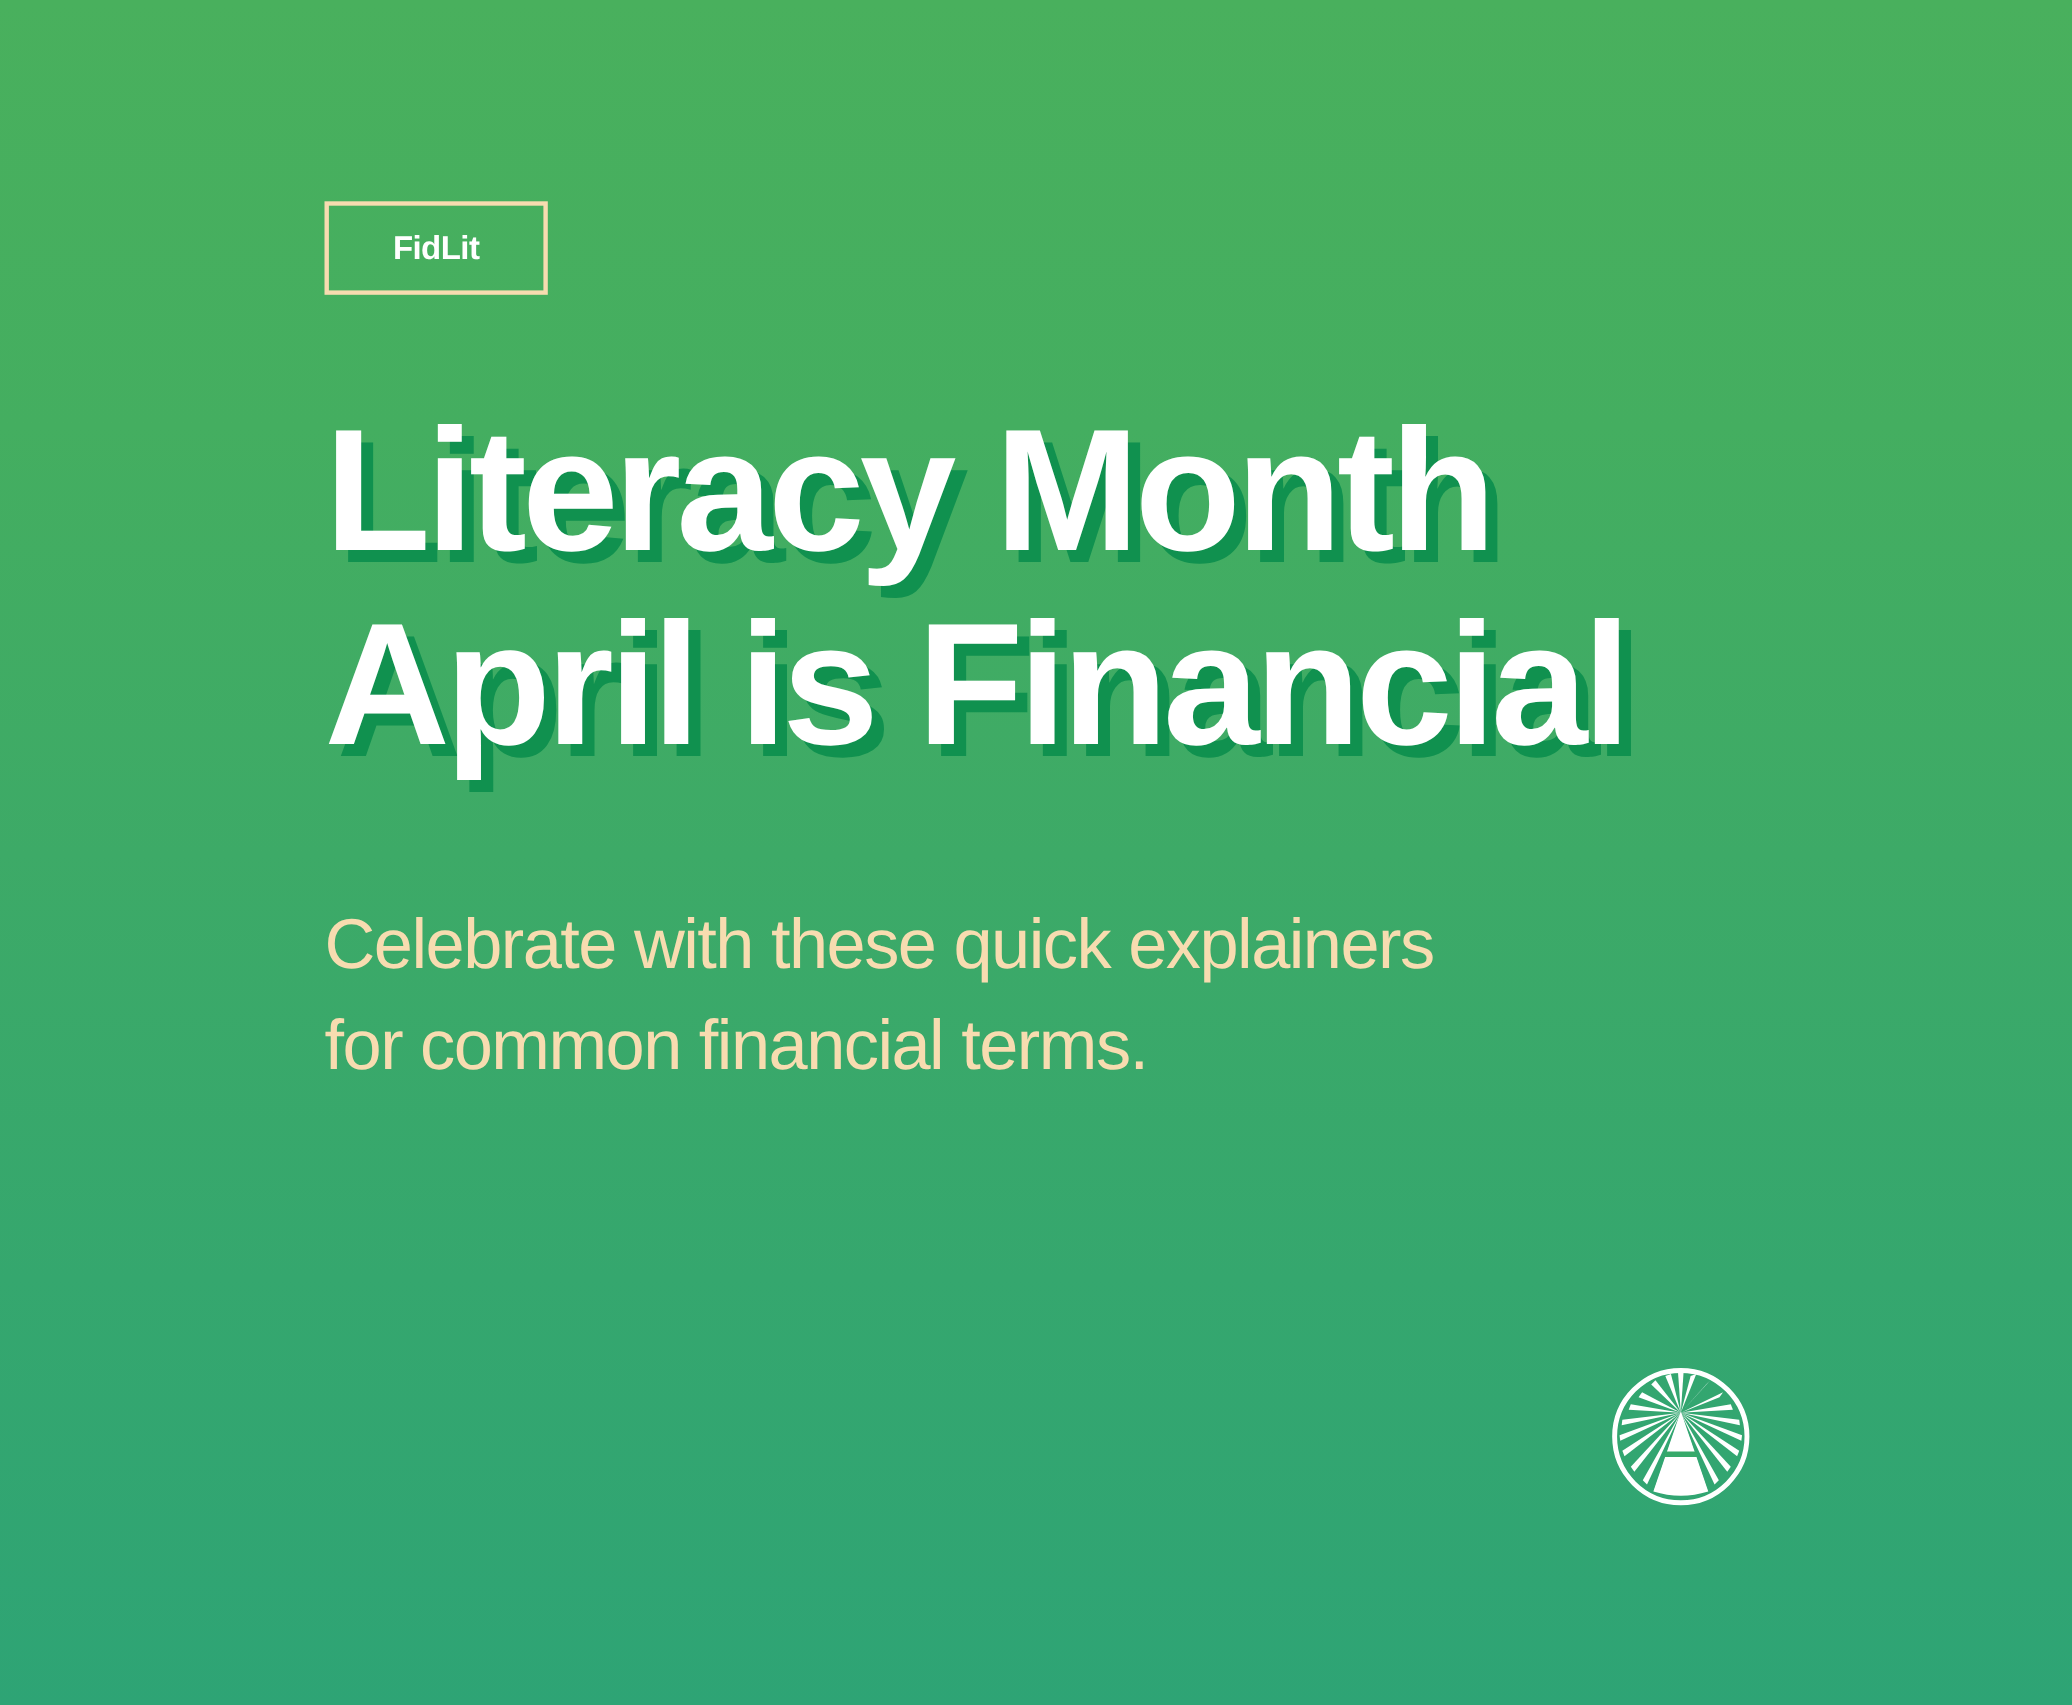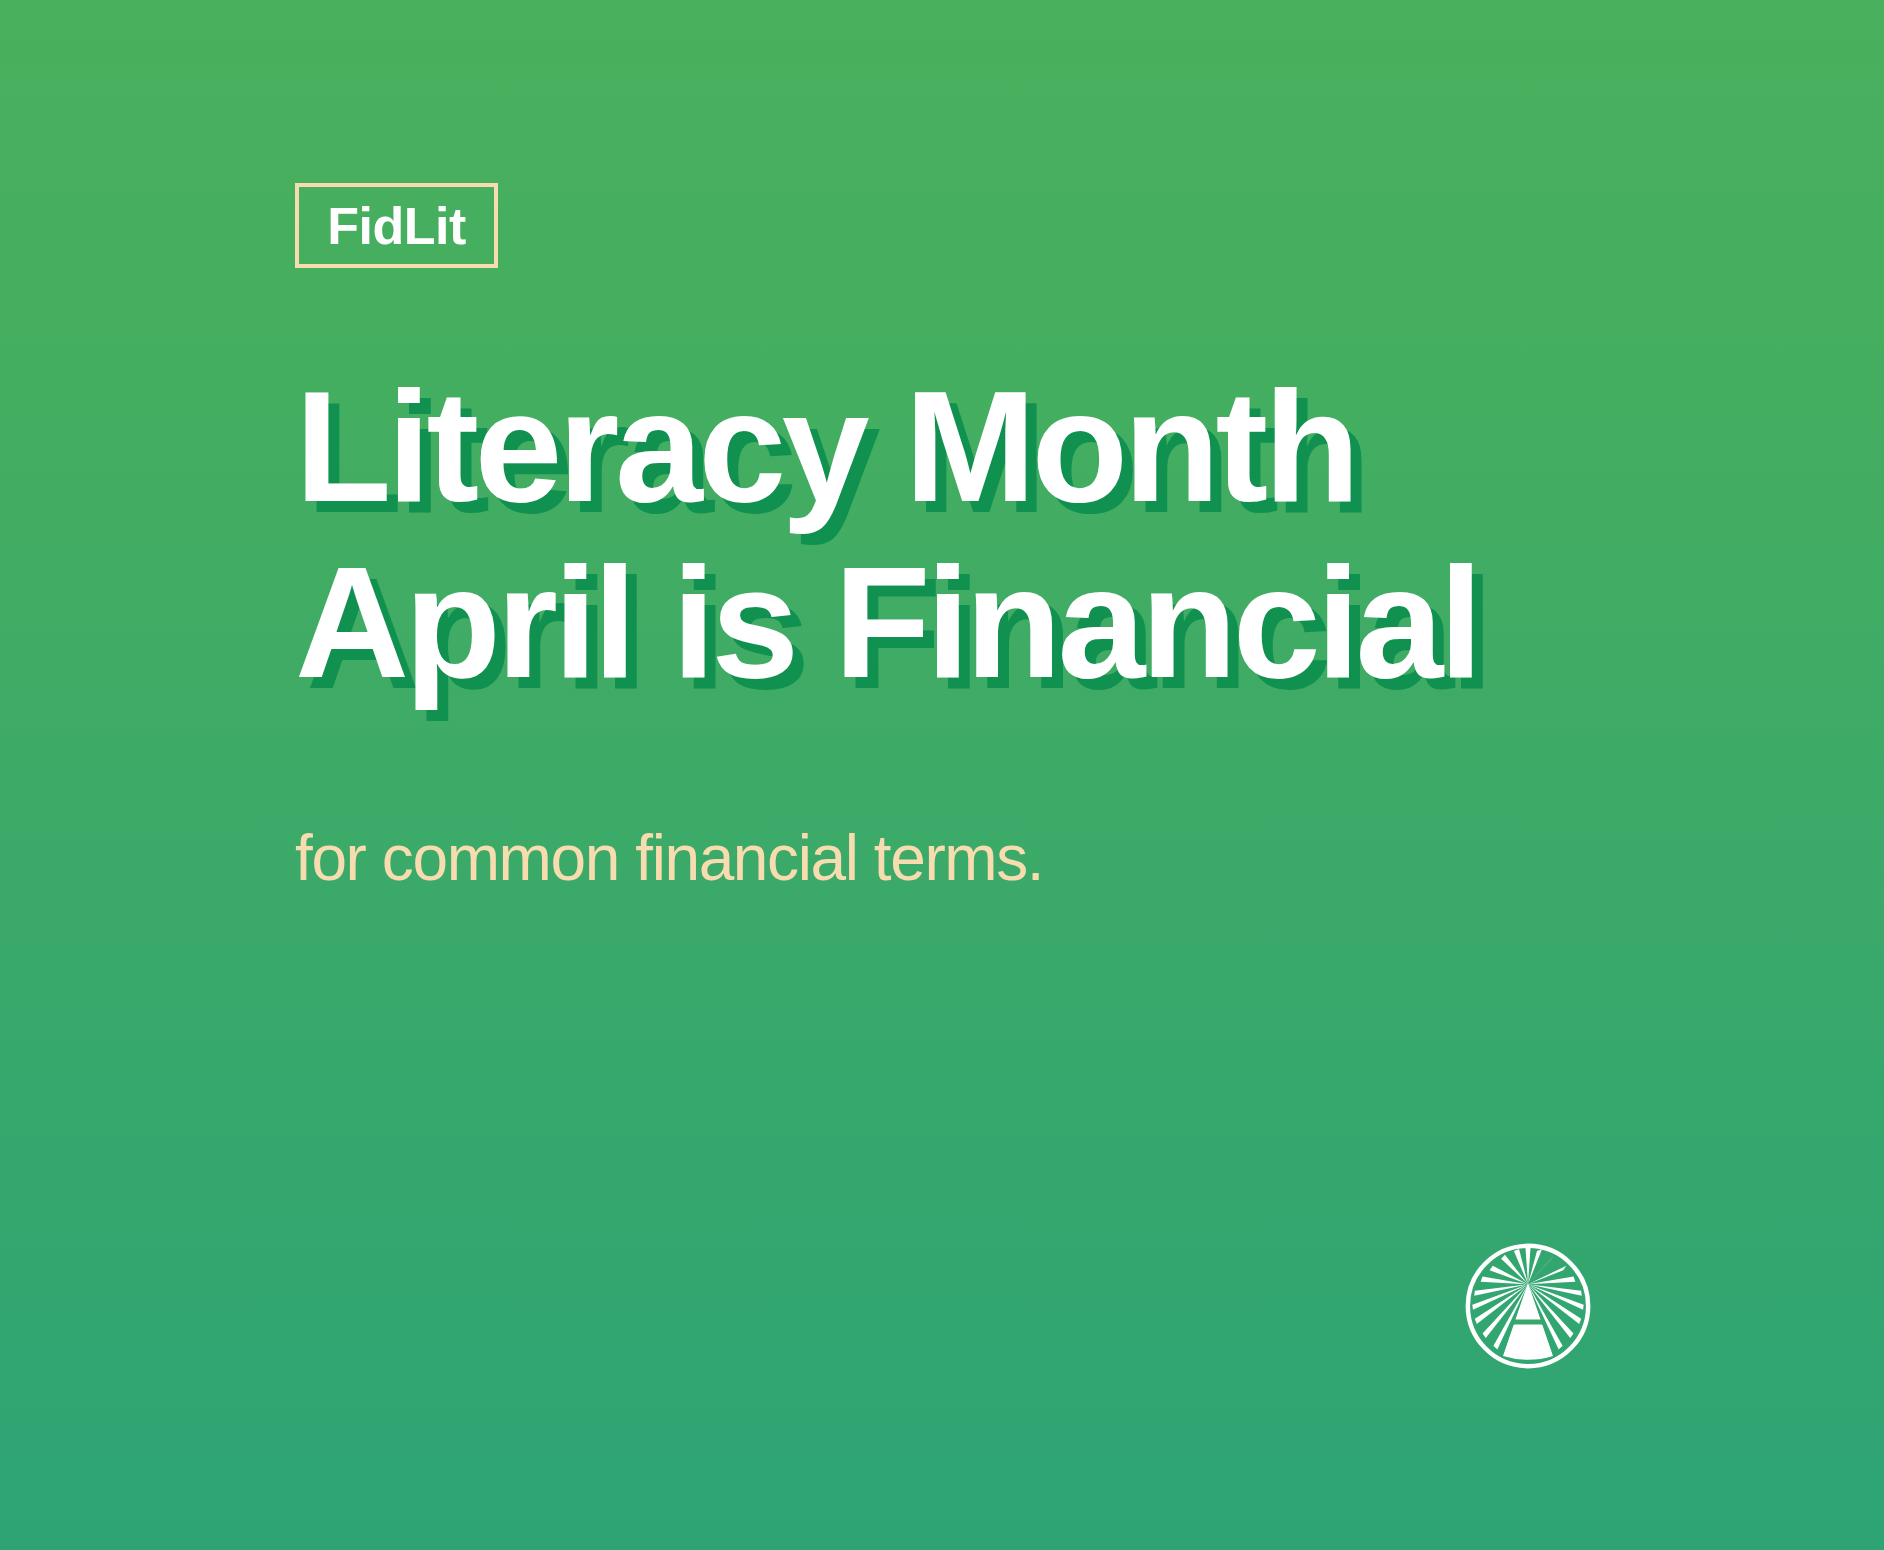--- a/index.html
+++ b/index.html
@@ -36,21 +36,21 @@
     height: 85px;
     border: 4px solid #f7dcb0;
     box-sizing: border-box;
     display: flex;
     align-items: center;
     justify-content: center;
   }
   .badge-label {
     color: #ffffff;
     font-family: "Liberation Sans", sans-serif;
-    font-size: 52px;
+    font-size: 30px;
     font-weight: bold;
     letter-spacing: -0.5px;
     line-height: 1;
     white-space: nowrap;
   }
 
   
   .headline {
     position: absolute;
     left: 295px;
@@ -109,20 +109,21 @@
   <div class="badge">
     <span class="badge-label">FidLit</span>
   </div>
 
   <div class="headline">
     <span class="headline-line">Literacy Month</span>
     <span class="headline-line">April is Financial</span>
   </div>
 
   <div class="subtitle">
+    <span class="subtitle-line">Celebrate with these quick explainers</span>
     <span class="subtitle-line">for common financial terms.</span>
   </div>
 
   <div class="logo">
     <svg viewBox="0 0 200 200" xmlns="http://www.w3.org/2000/svg" aria-hidden="true">
 
       <circle cx="100" cy="100" r="94" fill="none" stroke="#ffffff" stroke-width="7"></circle>
 
       <path d="M100 64 L139 178 Q100 190 61 178 Z" fill="#ffffff"></path>
 

